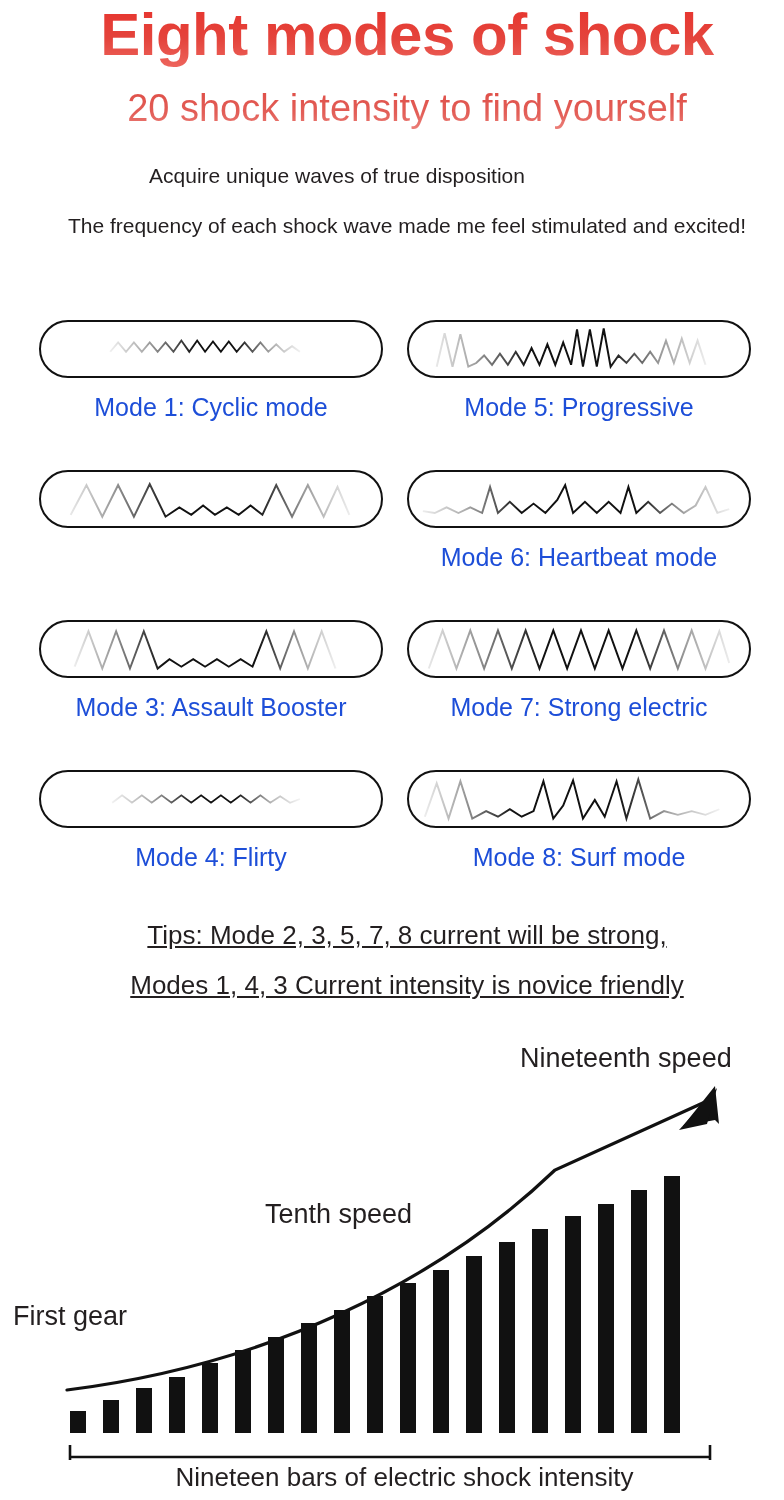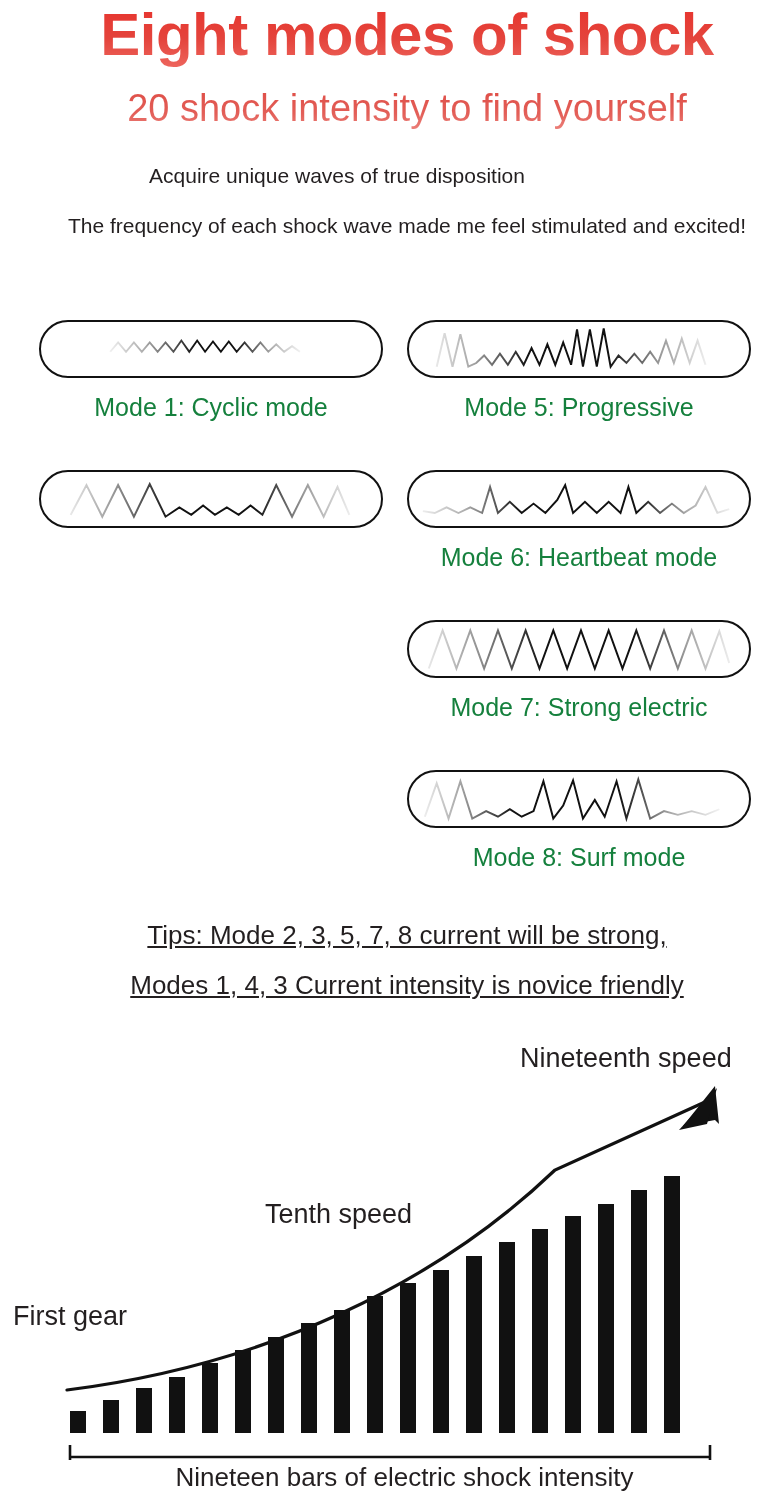--- a/index.html
+++ b/index.html
@@ -46,21 +46,21 @@
   .mode-cell.left{left:0;}
   .mode-cell.right{left:368px;}
   .pill{
     position:relative;margin:8px auto 0 auto;
     width:344px;height:58px;border:2.5px solid #111111;
     border-radius:30px;background:#ffffff;box-sizing:border-box;
     overflow:hidden;
   }
   .pill svg{display:block;width:100%;height:100%;}
   .mode-label{
-    margin-top:12px;text-align:center;font-size:25px;color:#15803d;
+    margin-top:12px;text-align:center;font-size:25px;color:#1d4ed8;
     line-height:34px;white-space:nowrap;
   }
 
   
   .tips{position:absolute;left:0;top:910px;width:784px;text-align:center;}
   .tips div{font-size:26px;color:#231f20;line-height:50px;white-space:nowrap;text-decoration:underline;}
 
   
   .chart{position:absolute;left:0;top:1020px;width:784px;height:480px;}
   .chart svg{display:block;}
@@ -162,20 +162,38 @@
               </linearGradient>
             </defs>
             <polyline fill="none" stroke="url(#fadeD)" stroke-width="2" points="14,42 26,44 38,38 50,44 62,38 74,44 82,16 90,44 102,32 114,44 126,34 138,44 150,30 158,14 166,44 178,32 190,44 202,32 214,44 222,16 230,44 242,32 254,44 266,34 278,44 290,36 300,16 312,44 324,40"></polyline>
           </svg>
         </div>
         <div class="mode-label">Mode 6: Heartbeat mode</div>
       </div>
     </div>
 
     <div class="mode-row">
+      <div class="mode-cell left">
+        <div class="pill">
+          <svg viewBox="0 0 344 58" preserveAspectRatio="none">
+            <defs>
+              <linearGradient id="fadeE" x1="0" x2="1" y1="0" y2="0">
+                <stop offset="0" stop-color="#111" stop-opacity="0.08"></stop>
+                <stop offset="0.14" stop-color="#111" stop-opacity="0.42"></stop>
+                <stop offset="0.34" stop-color="#111" stop-opacity="1"></stop>
+                <stop offset="0.70" stop-color="#111" stop-opacity="1"></stop>
+                <stop offset="0.87" stop-color="#111" stop-opacity="0.38"></stop>
+                <stop offset="1" stop-color="#111" stop-opacity="0.07"></stop>
+              </linearGradient>
+            </defs>
+            <polyline fill="none" stroke="url(#fadeE)" stroke-width="2" points="34,48 48,10 62,50 76,10 90,50 104,10 118,50 130,40 142,48 154,40 166,48 178,40 190,48 202,40 214,48 228,10 242,50 256,10 270,50 284,10 298,50"></polyline>
+          </svg>
+        </div>
+        <div class="mode-label">Mode 3: Assault Booster</div>
+      </div>
       <div class="mode-cell right">
         <div class="pill">
           <svg viewBox="0 0 344 58" preserveAspectRatio="none">
             <defs>
               <linearGradient id="fadeF" x1="0" x2="1" y1="0" y2="0">
                 <stop offset="0" stop-color="#111" stop-opacity="0.10"></stop>
                 <stop offset="0.16" stop-color="#111" stop-opacity="0.45"></stop>
                 <stop offset="0.38" stop-color="#111" stop-opacity="1"></stop>
                 <stop offset="0.68" stop-color="#111" stop-opacity="1"></stop>
                 <stop offset="0.86" stop-color="#111" stop-opacity="0.40"></stop>
@@ -183,20 +201,38 @@
               </linearGradient>
             </defs>
             <polyline fill="none" stroke="url(#fadeF)" stroke-width="2" points="20,50 34,9 48,50 62,9 76,50 90,9 104,50 118,9 132,50 146,9 160,50 174,9 188,50 202,9 216,50 230,9 244,50 258,9 272,50 286,9 300,50 314,10 324,44"></polyline>
           </svg>
         </div>
         <div class="mode-label">Mode 7: Strong electric</div>
       </div>
     </div>
 
     <div class="mode-row">
+      <div class="mode-cell left">
+        <div class="pill">
+          <svg viewBox="0 0 344 58" preserveAspectRatio="none">
+            <defs>
+              <linearGradient id="fadeG" x1="0" x2="1" y1="0" y2="0">
+                <stop offset="0" stop-color="#111" stop-opacity="0.06"></stop>
+                <stop offset="0.20" stop-color="#111" stop-opacity="0.35"></stop>
+                <stop offset="0.44" stop-color="#111" stop-opacity="1"></stop>
+                <stop offset="0.66" stop-color="#111" stop-opacity="1"></stop>
+                <stop offset="0.85" stop-color="#111" stop-opacity="0.30"></stop>
+                <stop offset="1" stop-color="#111" stop-opacity="0.05"></stop>
+              </linearGradient>
+            </defs>
+            <polyline fill="none" stroke="url(#fadeG)" stroke-width="1.8" points="72,33 82,25 92,33 102,25 112,33 122,25 132,33 142,25 152,33 162,25 172,33 182,25 192,33 202,25 212,33 222,25 232,33 242,26 252,33 262,29"></polyline>
+          </svg>
+        </div>
+        <div class="mode-label">Mode 4: Flirty</div>
+      </div>
       <div class="mode-cell right">
         <div class="pill">
           <svg viewBox="0 0 344 58" preserveAspectRatio="none">
             <defs>
               <linearGradient id="fadeH" x1="0" x2="1" y1="0" y2="0">
                 <stop offset="0" stop-color="#111" stop-opacity="0.08"></stop>
                 <stop offset="0.12" stop-color="#111" stop-opacity="0.38"></stop>
                 <stop offset="0.30" stop-color="#111" stop-opacity="1"></stop>
                 <stop offset="0.66" stop-color="#111" stop-opacity="1"></stop>
                 <stop offset="0.84" stop-color="#111" stop-opacity="0.35"></stop>

